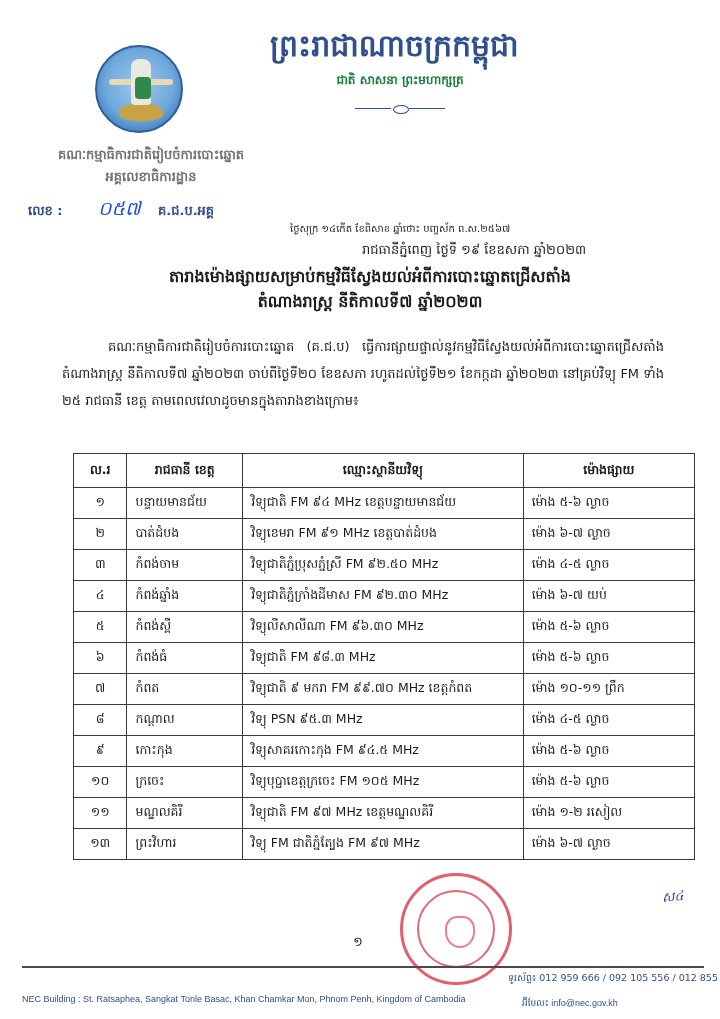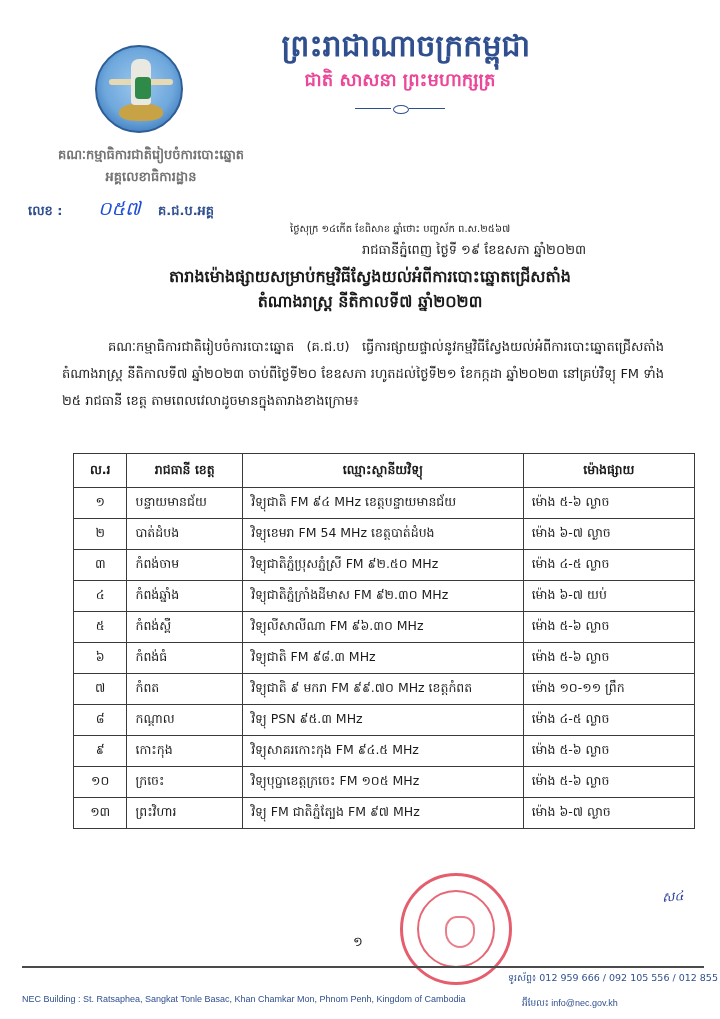--- a/index.html
+++ b/index.html
@@ -2,26 +2,26 @@
 <html><head>
 <meta charset="utf-8">
 <style>
   html, body { margin: 0; padding: 0; background: #ffffff; }
   body {
     width: 720px; height: 1019px; position: relative; overflow: hidden;
     font-family: "DejaVu Sans", sans-serif; color: #1b1b1b;
   }
   .abs { position: absolute; }
   .kingdom {
-    left: 270px; top: 28px; width: 260px; text-align: right;
+    left: 270px; top: 28px; width: 260px; text-align: left;
     color: #2f4f8f; font-weight: bold; font-size: 30px; line-height: 36px;
   }
   .nation {
     left: 270px; top: 68px; width: 260px; text-align: center;
-    color: #ec4899; font-weight: bold; font-size: 18px; line-height: 24px;
+    color: #15803d; font-weight: bold; font-size: 12px; line-height: 24px;
   }
   .ornament {
     left: 355px; top: 104px; width: 90px; height: 10px;
   }
   .ornament .line { position: absolute; top: 4px; height: 1px; background: #2f4f8f; }
   .ornament .mid { position: absolute; left: 38px; top: 1px; width: 14px; height: 7px;
     border: 1px solid #2f4f8f; border-radius: 50%; }
   .logo {
     left: 95px; top: 45px; width: 88px; height: 88px; border-radius: 50%;
     background: radial-gradient(circle at 50% 45%, #9cc8ee 0%, #6fa8dc 55%, #4a86c5 75%, #2d5e96 100%);
@@ -135,21 +135,21 @@
   <tbody>
     <tr>
       <td class="no">១</td>
       <td class="prov">បន្ទាយមានជ័យ</td>
       <td class="station">វិទ្យុជាតិ FM ៩៤ MHz ខេត្តបន្ទាយមានជ័យ</td>
       <td class="time">ម៉ោង ៥-៦ ល្ងាច</td>
     </tr>
     <tr>
       <td class="no">២</td>
       <td class="prov">បាត់ដំបង</td>
-      <td class="station">វិទ្យុខេមរា FM 54 MHz ខេត្តបាត់ដំបង</td>
+      <td class="station">វិទ្យុខេមរា FM ៩១ MHz ខេត្តបាត់ដំបង</td>
       <td class="time">ម៉ោង ៦-៧ ល្ងាច</td>
     </tr>
     <tr>
       <td class="no">៣</td>
       <td class="prov">កំពង់ចាម</td>
       <td class="station">វិទ្យុជាតិភ្នំប្រុសភ្នំស្រី FM ៩២.៥០ MHz</td>
       <td class="time">ម៉ោង ៤-៥ ល្ងាច</td>
     </tr>
     <tr>
       <td class="no">៤</td>
@@ -187,20 +187,26 @@
       <td class="station">វិទ្យុសាគរកោះកុង FM ៩៤.៥ MHz</td>
       <td class="time">ម៉ោង ៥-៦ ល្ងាច</td>
     </tr>
     <tr>
       <td class="no">១០</td>
       <td class="prov">ក្រចេះ</td>
       <td class="station">វិទ្យុបុប្ផាខេត្តក្រចេះ FM ១០៥ MHz</td>
       <td class="time">ម៉ោង ៥-៦ ល្ងាច</td>
     </tr>
     <tr>
+      <td class="no">១១</td>
+      <td class="prov">មណ្ឌលគិរី</td>
+      <td class="station">វិទ្យុជាតិ FM ៩៧ MHz ខេត្តមណ្ឌលគិរី</td>
+      <td class="time">ម៉ោង ១-២ រសៀល</td>
+    </tr>
+    <tr>
       <td class="no">១៣</td>
       <td class="prov">ព្រះវិហារ</td>
       <td class="station">វិទ្យុ FM ជាតិភ្នំត្បែង FM ៩៧ MHz</td>
       <td class="time">ម៉ោង ៦-៧ ល្ងាច</td>
     </tr>
   </tbody>
 </table>
 
 <div class="abs stamp">
   <div class="inner">

